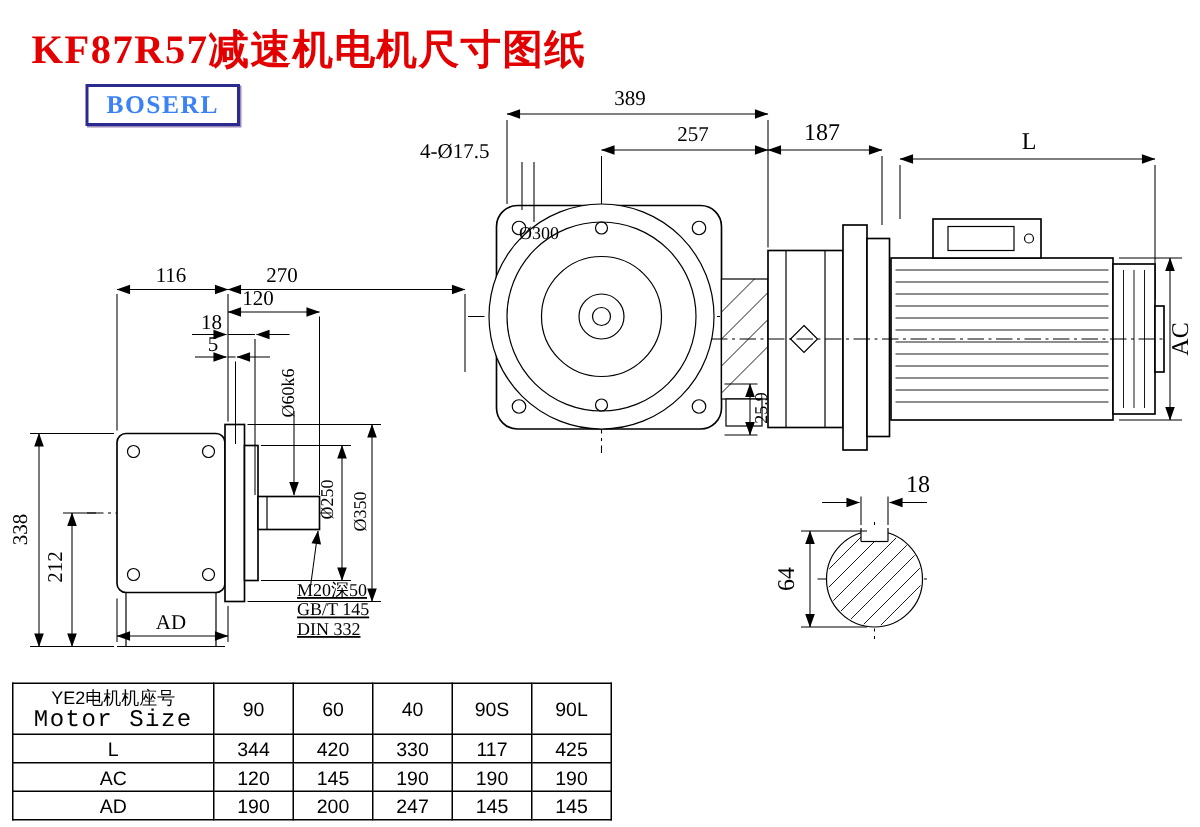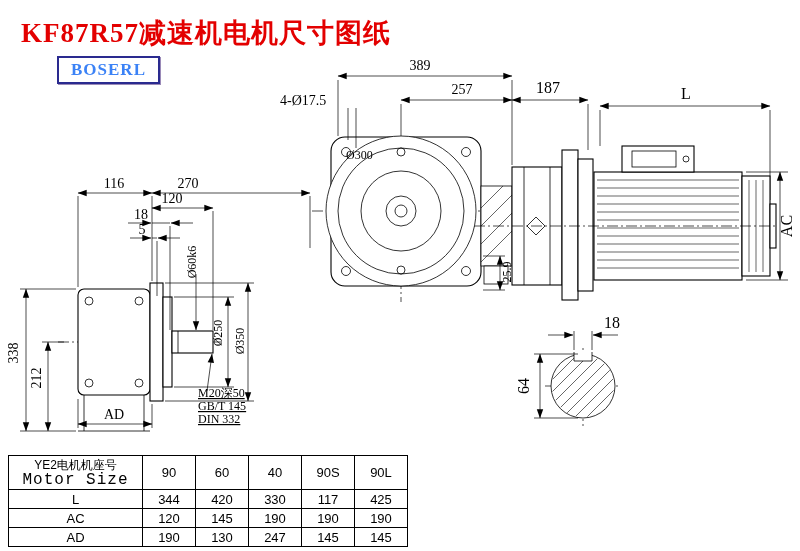--- a/index.html
+++ b/index.html
@@ -279,20 +279,20 @@
         <td>AC</td>
         <td>120</td>
         <td>145</td>
         <td>190</td>
         <td>190</td>
         <td>190</td>
       </tr>
       <tr>
         <td>AD</td>
         <td>190</td>
-        <td>130</td>
+        <td>200</td>
         <td>247</td>
         <td>145</td>
         <td>145</td>
       </tr>
     </tbody>
   </table>
 </div>
 
 </body></html>

